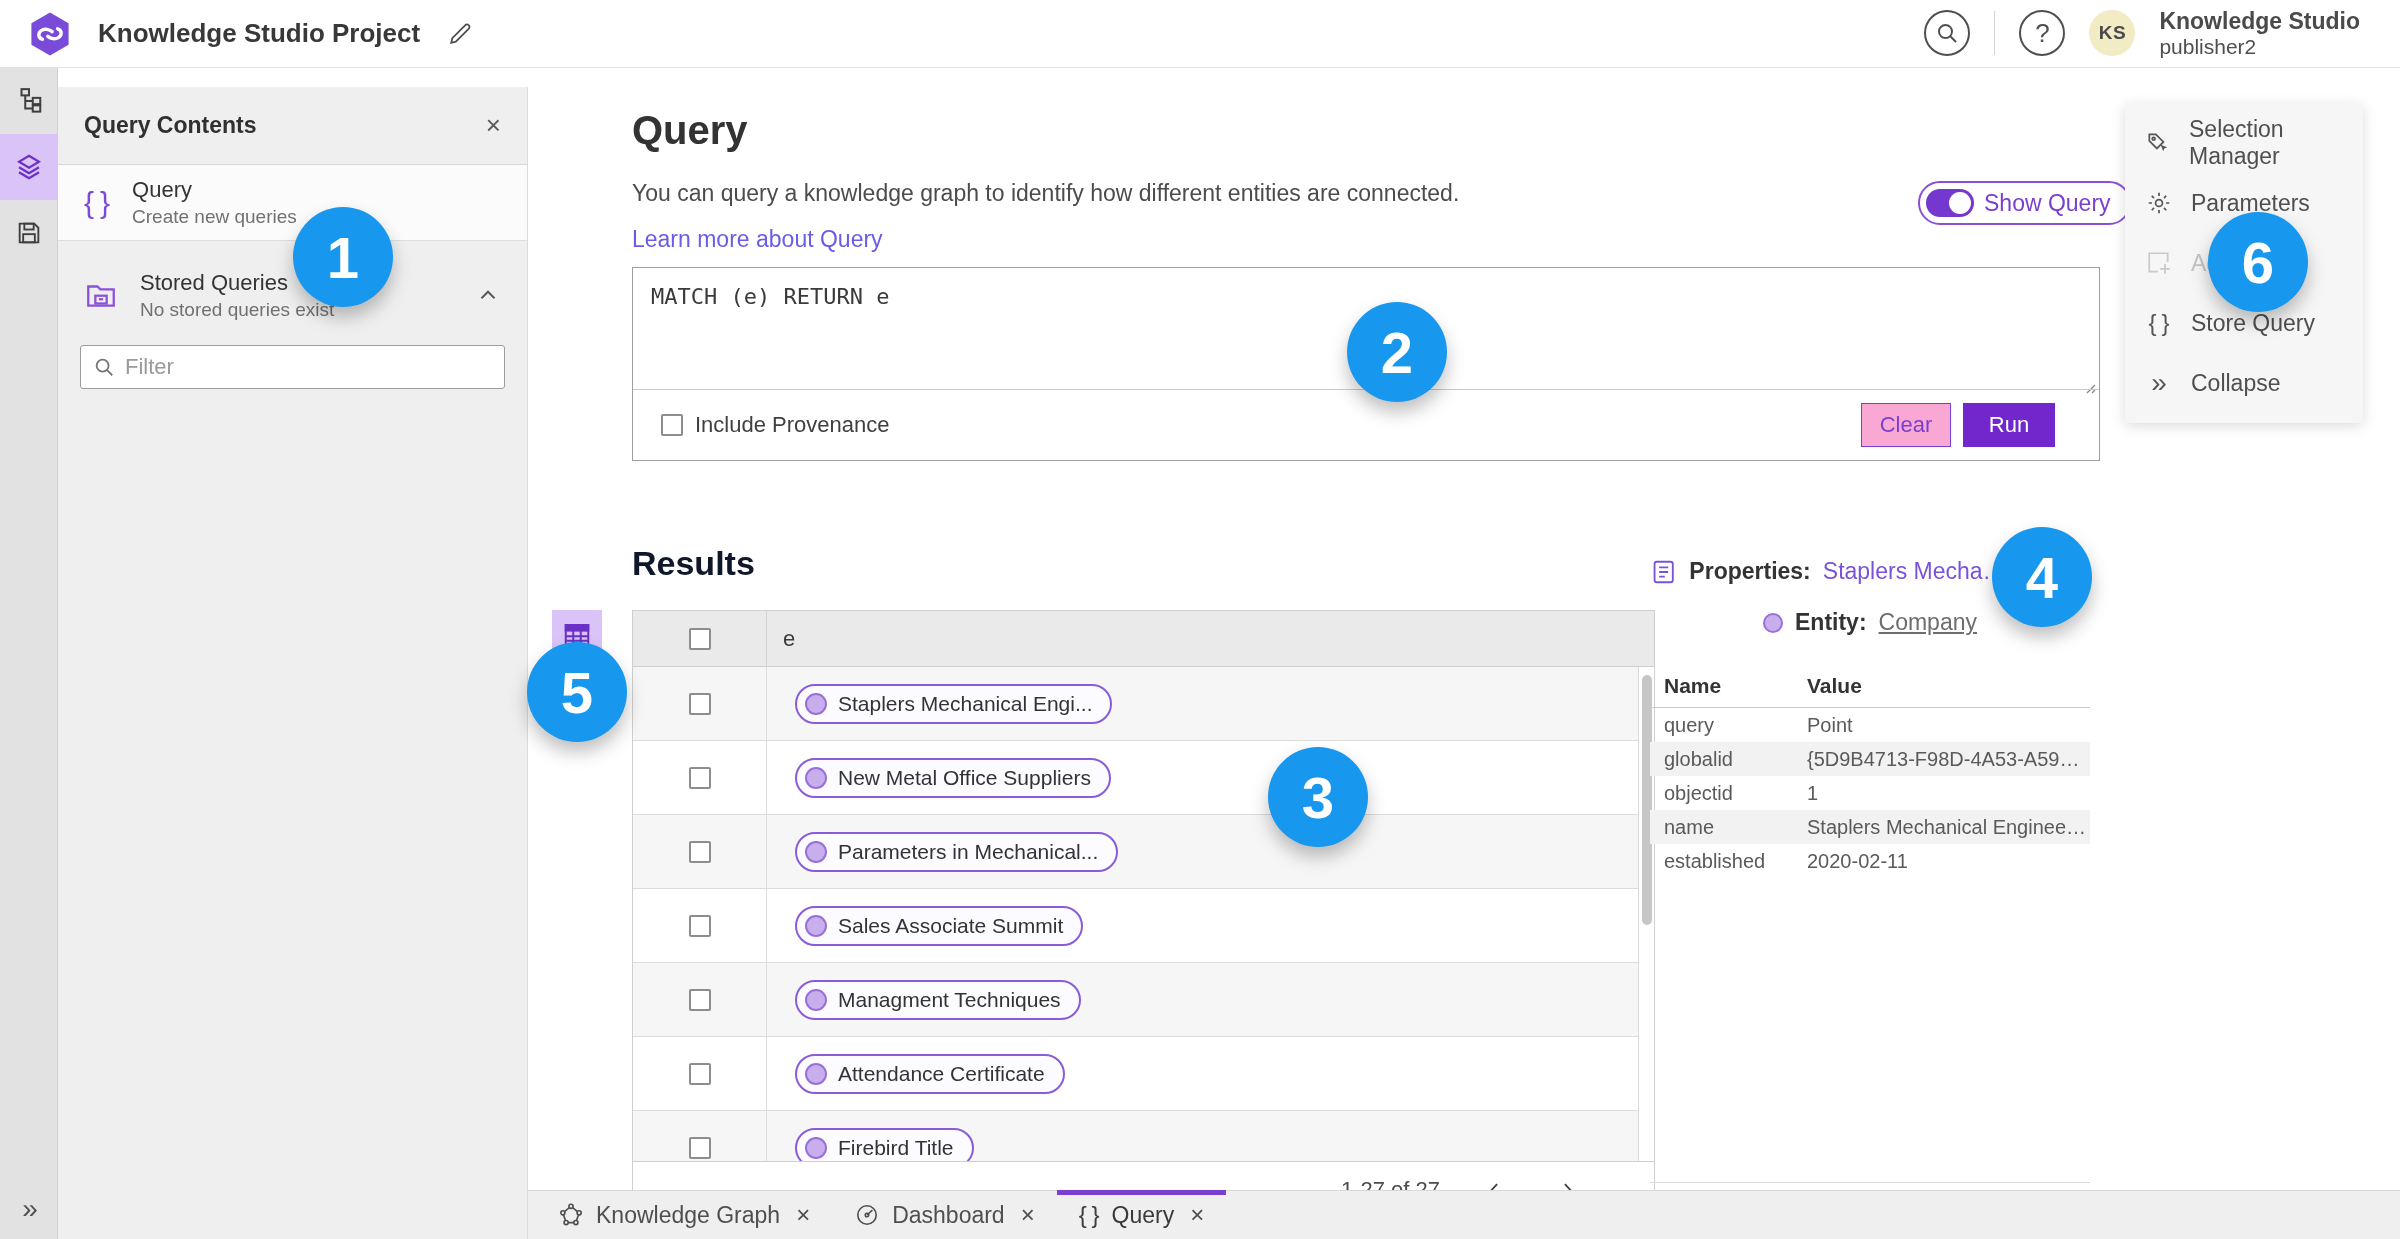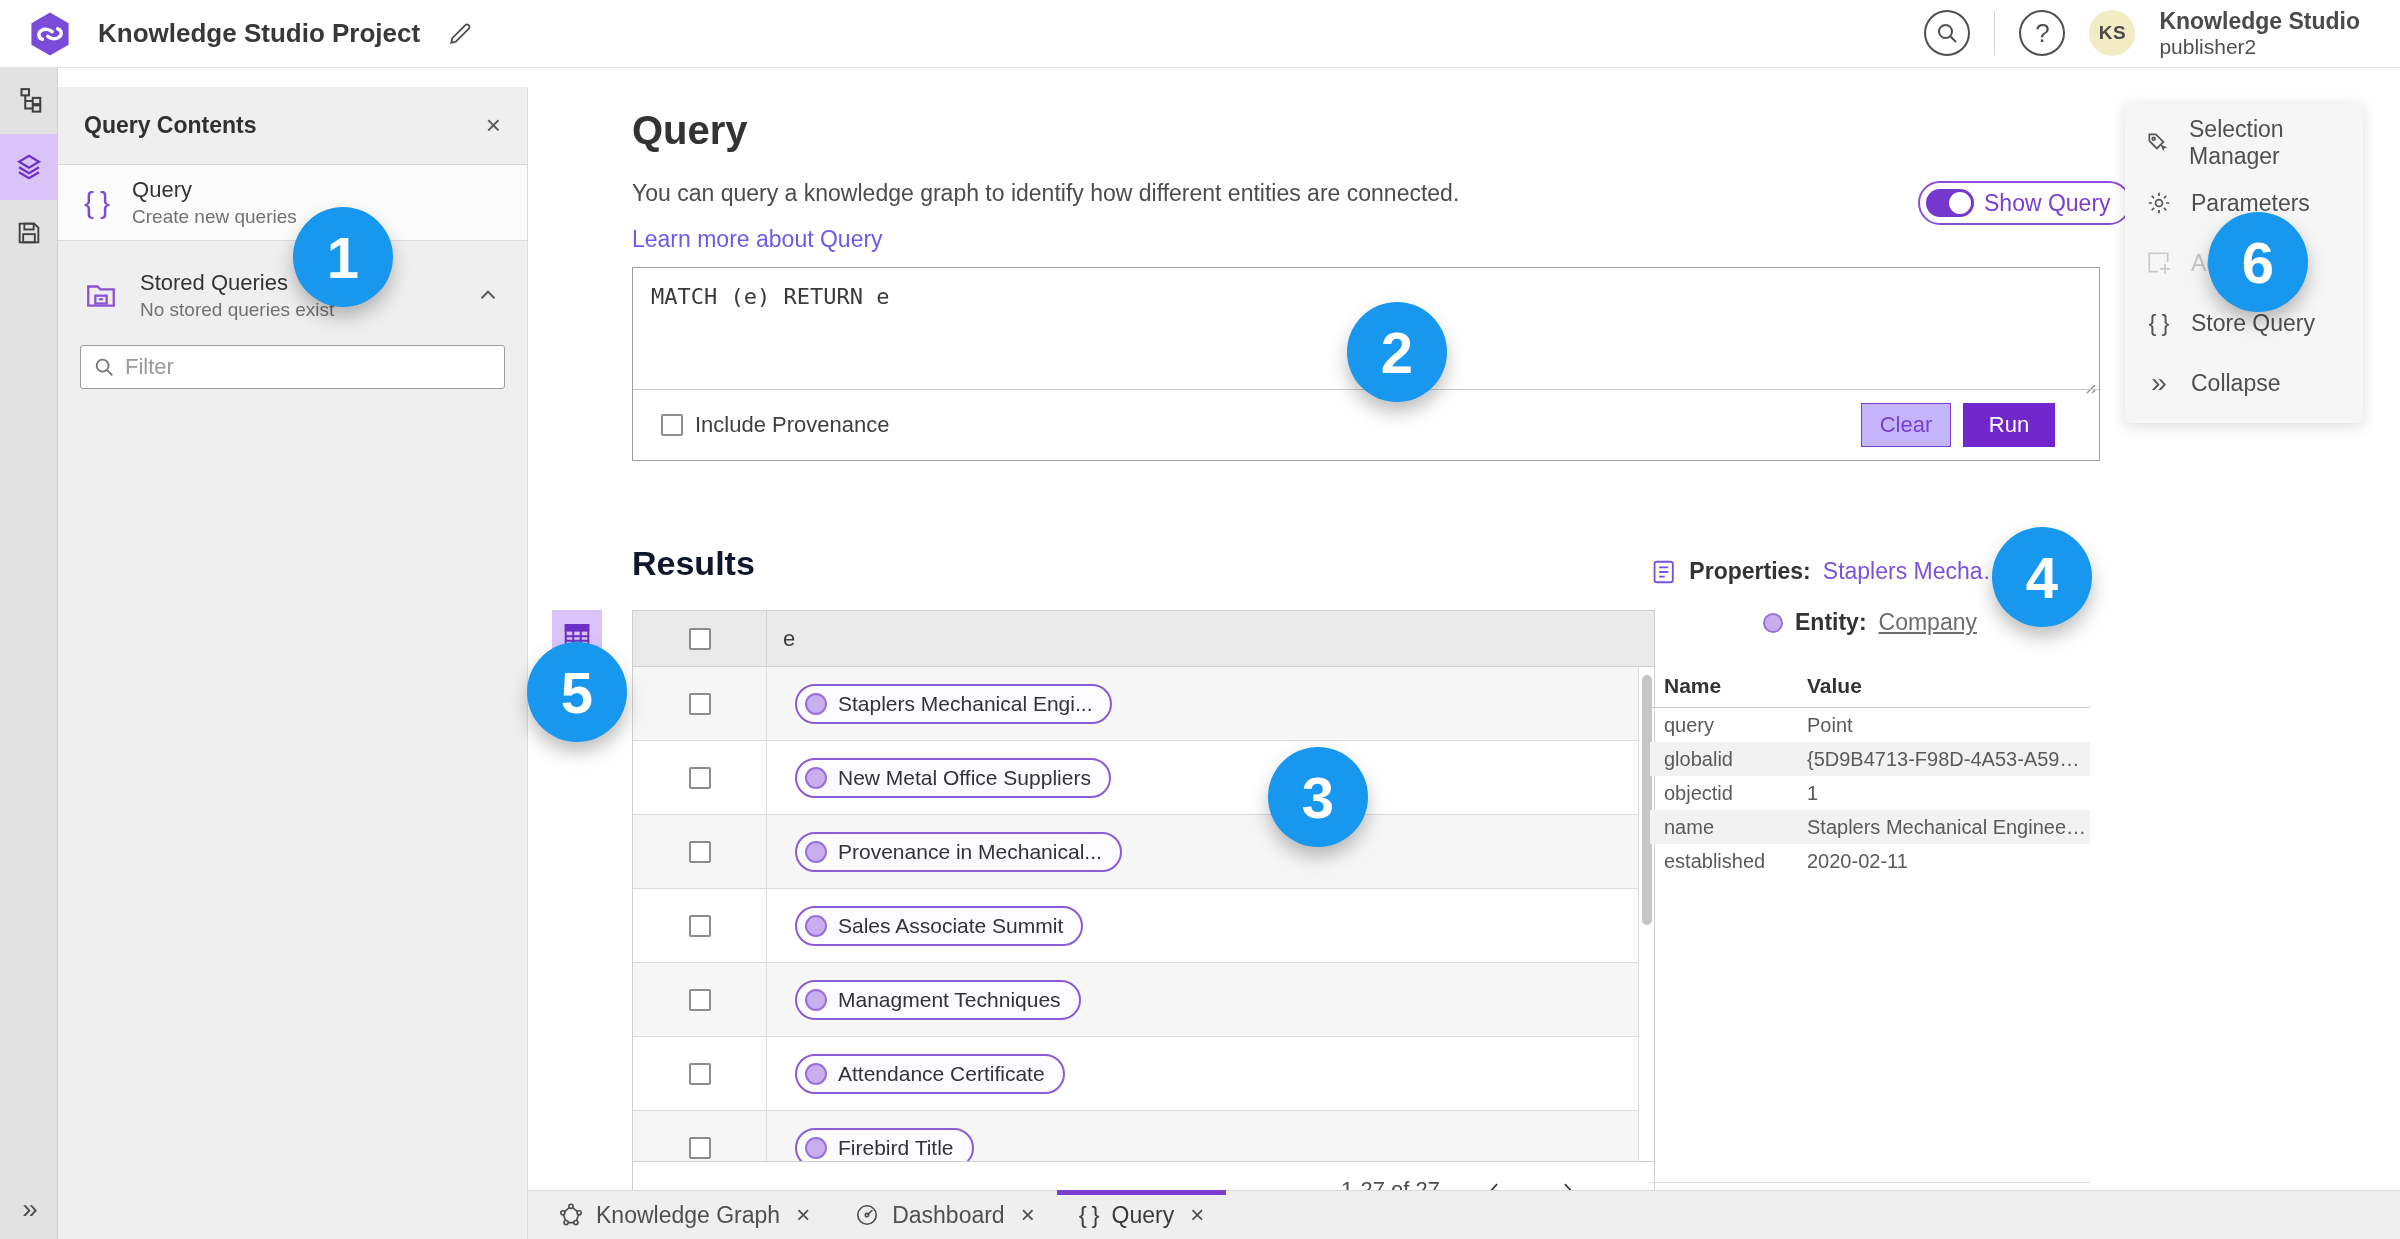--- a/index.html
+++ b/index.html
@@ -60,21 +60,21 @@
   .toggle-knob{position:absolute;right:3px;top:3px;width:22px;height:22px;border-radius:50%;background:#fff;}
   .toggle-label{font-size:23px;color:#7a3fd1;}
 
   .query-box{position:absolute;left:104px;top:199px;width:1468px;height:194px;border:1px solid #9e9e9e;background:#fff;}
   .query-text{width:100%;height:122px;border:none;outline:none;resize:none;padding:16px 18px;font-family:"DejaVu Sans Mono",monospace;font-size:22px;color:#3a3a3a;background:transparent;}
   .resize-handle{position:absolute;right:3px;top:112px;color:#8a8a8a;}
   .qb-toolbar{position:absolute;left:0;right:0;bottom:0;height:71px;border-top:1px solid #c9c9c9;display:flex;align-items:center;padding:0 44px 0 28px;}
   .cbx{width:22px;height:22px;border:2px solid #8d8d8d;background:#fff;border-radius:2px;}
   .prov-label{font-size:22px;color:#3f3f3f;margin-left:12px;}
   .qb-buttons{margin-left:auto;display:flex;gap:12px;}
-  .btn-clear{min-width:90px;height:44px;border:1px solid #7a3fd1;background:#c4b5fd;color:#7a3fd1;font-size:22px;font-family:inherit;display:flex;align-items:center;justify-content:center;padding:0 14px;}
+  .btn-clear{min-width:90px;height:44px;border:1px solid #7a3fd1;background:#f9a8d4;color:#7a3fd1;font-size:22px;font-family:inherit;display:flex;align-items:center;justify-content:center;padding:0 14px;}
   .btn-run{min-width:92px;height:44px;border:none;background:var(--run);color:#fff;font-size:22px;font-family:inherit;display:flex;align-items:center;justify-content:center;padding:0 16px;}
 
   .results-title{position:absolute;left:104px;top:476px;font-size:34px;font-weight:600;color:#0f172a;}
 
   .view-rail{position:absolute;left:24px;top:542px;width:50px;}
   .view-btn{width:50px;height:50px;display:flex;align-items:center;justify-content:center;}
   .view-btn.active{background:var(--purple-light);color:#6b30c7;}
   .view-btn.plain{color:#555;margin-top:18px;height:40px;}
 
   .rtable{position:absolute;left:104px;top:542px;width:1023px;border:1px solid #cfcfcf;background:#fff;}
@@ -323,21 +323,21 @@
             </div>
           </div>
 
           <div class="rt-row">
             <div class="rt-c1">
               <div class="cbx"></div>
             </div>
             <div class="rt-c2">
               <div class="pill">
                 <span class="pill-dot"></span>
-                <span class="pill-label">Provenance in Mechanical...</span>
+                <span class="pill-label">Parameters in Mechanical...</span>
               </div>
             </div>
           </div>
 
           <div class="rt-row">
             <div class="rt-c1">
               <div class="cbx"></div>
             </div>
             <div class="rt-c2">
               <div class="pill">

